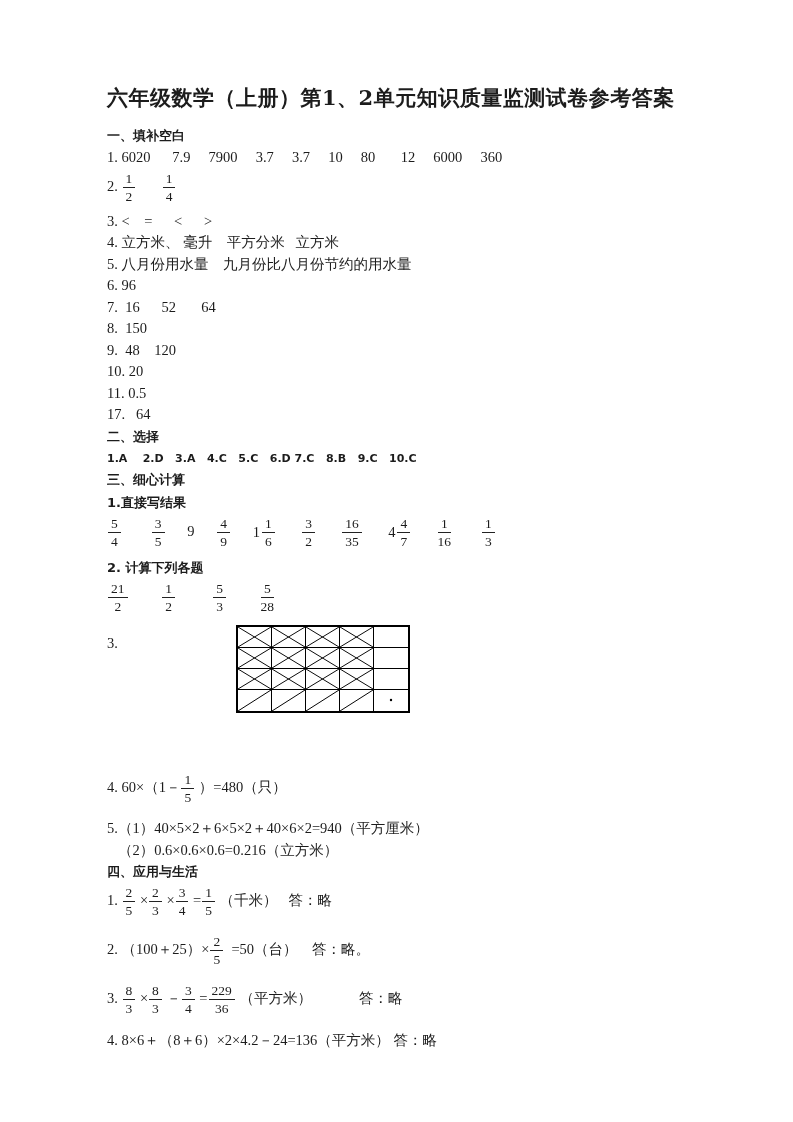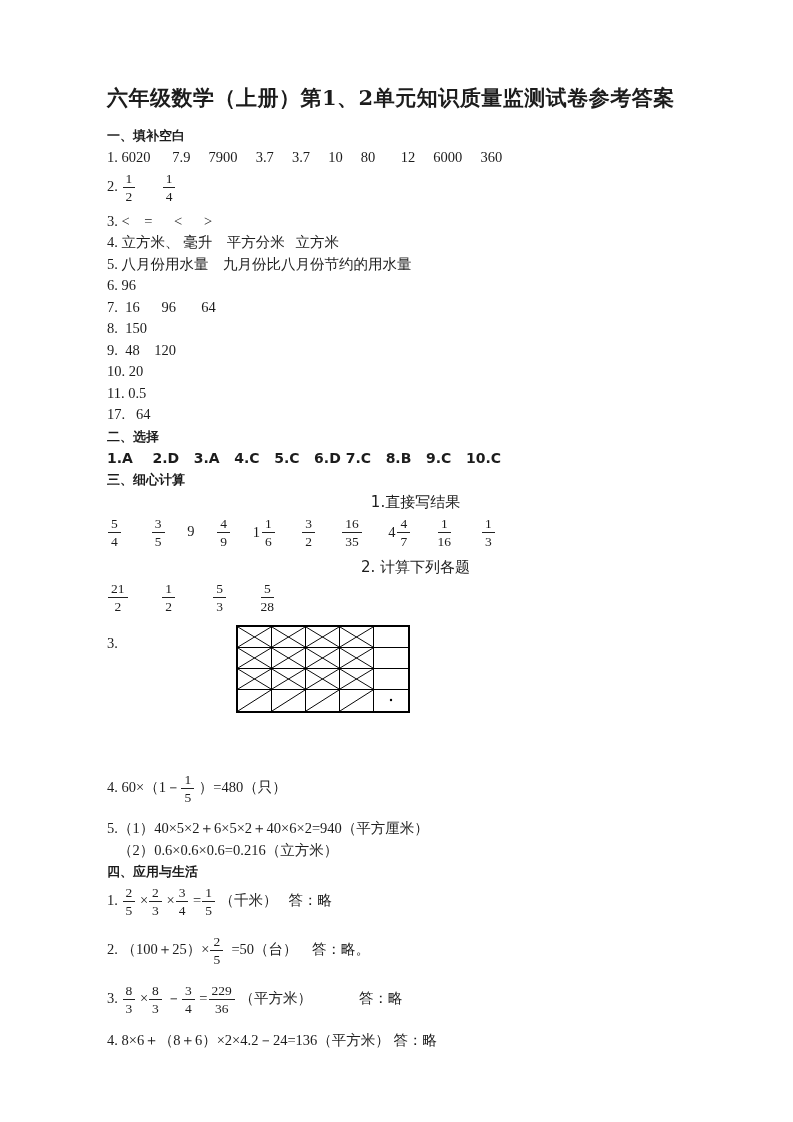--- a/index.html
+++ b/index.html
@@ -11,27 +11,26 @@
   .title{
     font-size:21px;font-weight:bold;letter-spacing:0.5px;
     font-family:"DejaVu Serif","Liberation Serif",serif;
     margin:0 0 13px 0;white-space:pre;
   }
   .heading{
     font-size:13px;font-weight:bold;line-height:22px;white-space:pre;
     font-family:"DejaVu Sans","Liberation Sans",sans-serif;
   }
   .subheading{
-    font-size:15px;font-weight:normal;line-height:23px;white-space:pre;
+    font-size:13px;font-weight:bold;line-height:23px;white-space:pre;
     font-family:"DejaVu Sans","Liberation Sans",sans-serif;
-    text-align:center;
   }
   .line{font-size:14.5px;line-height:21.5px;white-space:pre;}
   .line .run{white-space:pre;}
-  .bold-sans{font-family:"DejaVu Sans","Liberation Sans",sans-serif;font-weight:bold;font-size:14px;}
+  .bold-sans{font-family:"DejaVu Sans","Liberation Sans",sans-serif;font-weight:bold;font-size:11px;}
   .u{text-underline-offset:3px;}
   .frac{
     display:inline-block;text-align:center;vertical-align:middle;
     line-height:1.12;font-size:13.5px;margin:2px 1px;
   }
   .frac .num{display:block;border-bottom:1px solid #222;padding:0 3px 1px 3px;}
   .frac .den{display:block;padding-top:1px;}
   .whole{display:inline-block;vertical-align:middle;margin-right:1px;font-size:14.5px;}
   .fracline{min-height:42px;display:block;}
   .gridrow{display:flex;align-items:flex-start;margin:4px 0 57px 0;}
@@ -59,21 +58,21 @@
 
   <div class="title">六年级数学（上册）第1、2单元知识质量监测试卷参考答案</div>
 
   <div class="heading">一、填补空白</div>
   <div class="line"><span class="run">1. 6020      7.9     7900     3.7     3.7     </span><span class="run u">10     80</span><span class="run">       12     6000     360</span></div>
   <div class="line fracline"><span class="run">2. </span><span><span class="frac"><span class="num">1</span><span class="den">2</span></span></span><span class="run">       </span><span><span class="frac"><span class="num">1</span><span class="den">4</span></span></span></div>
   <div class="line"><span class="run">3. &lt;    =      &lt;      &gt;</span></div>
   <div class="line"><span class="run">4. 立方米、 毫升    平方分米   立方米</span></div>
   <div class="line"><span class="run">5. 八月份用水量    九月份比八月份节约的用水量</span></div>
   <div class="line"><span class="run">6. 96</span></div>
-  <div class="line"><span class="run">7.  16      96       64</span></div>
+  <div class="line"><span class="run">7.  16      52       64</span></div>
   <div class="line"><span class="run">8.  150</span></div>
   <div class="line"><span class="run">9.  48    120</span></div>
   <div class="line"><span class="run">10. 20</span></div>
   <div class="line"><span class="run">11. 0.5</span></div>
   <div class="line"><span class="run">17.   64</span></div>
 
   <div class="heading">二、选择</div>
   <div class="line bold-sans"><span class="run">1.A    2.D   3.A   4.C   5.C   6.D 7.C   8.B   9.C   10.C</span></div>
 
   <div class="heading">三、细心计算</div>

